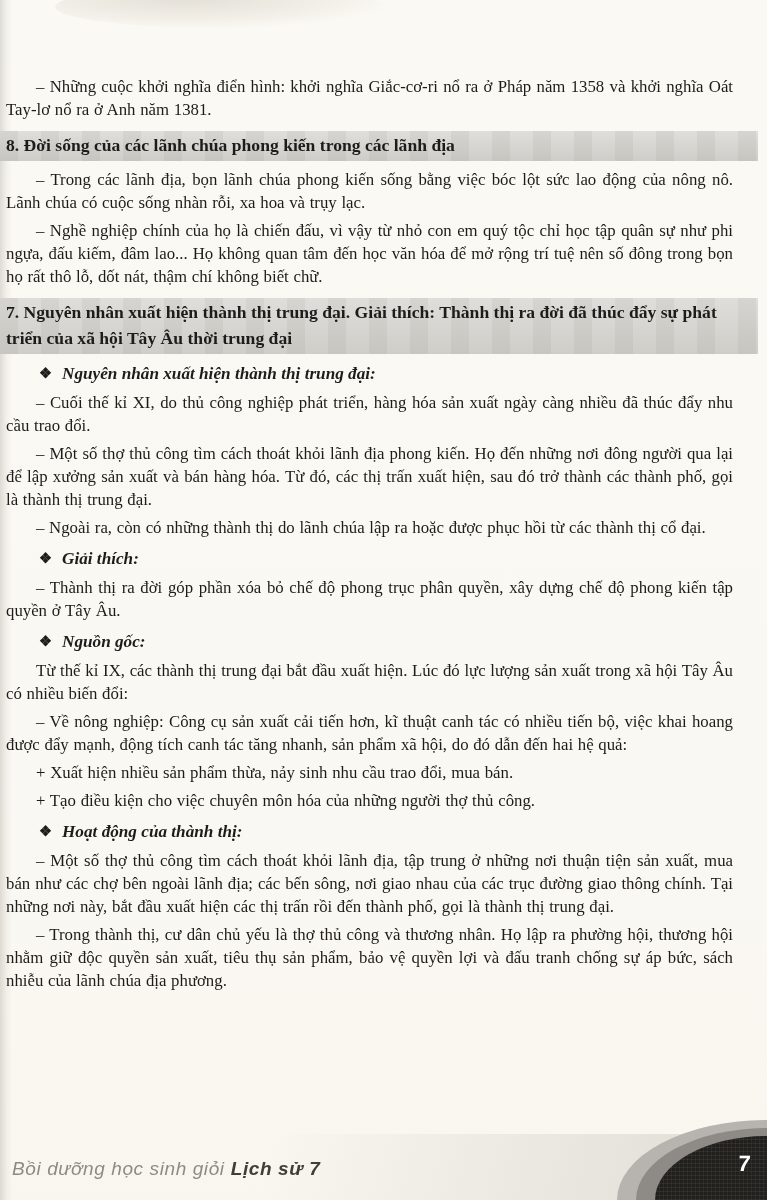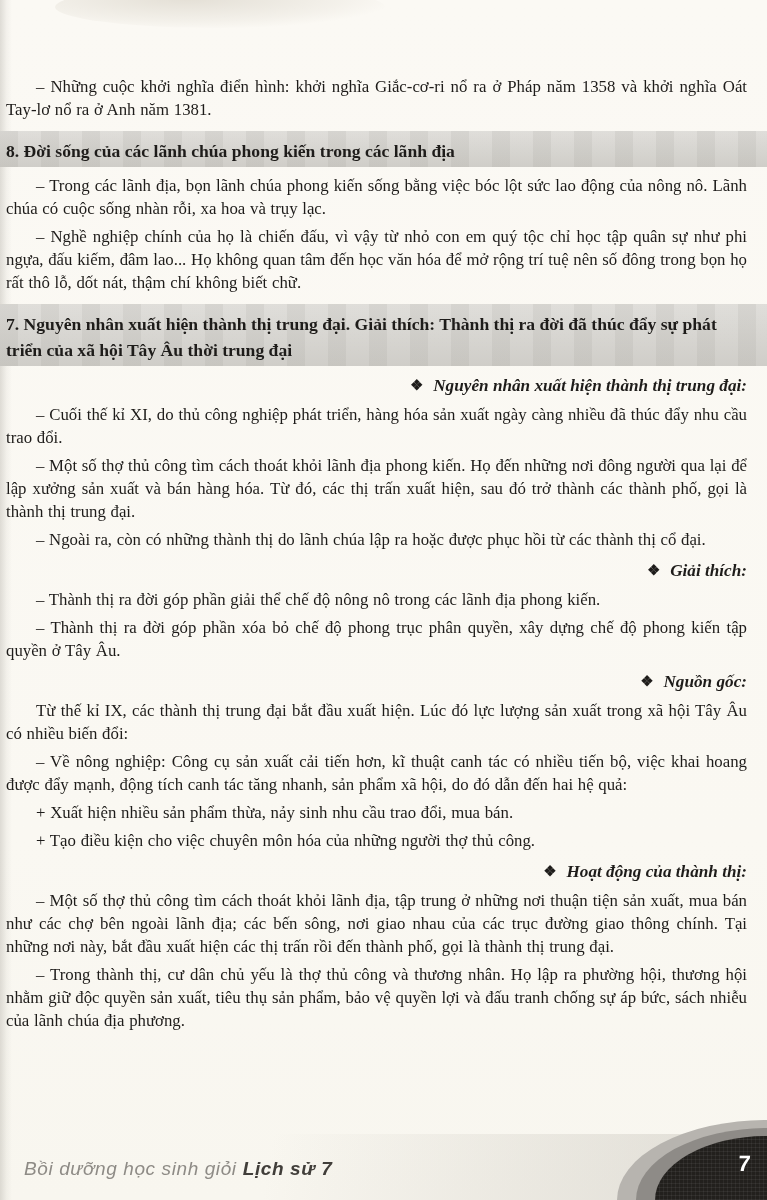--- a/index.html
+++ b/index.html
@@ -20,64 +20,63 @@
     pointer-events: none;
   }
   
   .smudge {
     position: absolute; left: 55px; top: -14px; width: 330px; height: 42px;
     background: radial-gradient(ellipse at 40% 30%, rgba(190,182,165,0.38), rgba(190,182,165,0.12) 55%, transparent 75%);
     border-radius: 50%;
     pointer-events: none;
   }
   .content {
-    position: absolute; top: 70px; left: 6px; right: 20px;
+    position: absolute; top: 70px; left: 6px; right: 34px;
   }
   .para {
     font-size: 16.8px;
     line-height: 23px;
     text-align: justify;
     text-indent: 30px;
     margin: 5px 0;
     word-spacing: 0.5px;
   }
   .band {
     font-size: 17.6px;
     font-weight: bold;
     line-height: 26px;
     margin: 10px -25px 7px -6px;
-    padding: 7px 25px 3px 6px;
+    padding: 1px 25px 3px 6px;
     background-color: #d8d6d1;
     background-image: repeating-linear-gradient(90deg, rgba(110,108,100,0.10) 0 18px, rgba(110,108,100,0.02) 18px 41px),
                       linear-gradient(180deg, rgba(255,255,255,0.25), rgba(0,0,0,0.03));
     text-align: left;
   }
   .sub {
     font-size: 17.2px;
     font-weight: bold;
     font-style: italic;
     line-height: 24px;
     margin: 8px 0 5px 33px;
-    text-align: right;
   }
   .sub .bullet {
     font-style: normal;
     font-size: 14.5px;
     margin-right: 10px;
     position: relative;
     top: -1px;
   }
   
   .footer-wash {
     position: absolute; left: 0; right: 0; bottom: 0; height: 66px;
     background: linear-gradient(100deg, rgba(210,206,198,0.0) 35%, rgba(205,201,192,0.25) 62%, rgba(185,181,172,0.4) 100%);
     pointer-events: none;
   }
   .footer-title {
-    position: absolute; left: 24px; bottom: 20px;
+    position: absolute; left: 12px; bottom: 20px;
     font-family: "Liberation Sans", sans-serif;
     font-style: italic;
     font-size: 19px;
     letter-spacing: 0.6px;
     color: #8e8b86;
     white-space: nowrap;
   }
   .footer-title .book {
     font-weight: bold;
     color: #413e3a;
@@ -114,21 +113,20 @@
     <h2 class="band">8. Đời sống của các lãnh chúa phong kiến trong các lãnh địa</h2>
     <p class="para">– Trong các lãnh địa, bọn lãnh chúa phong kiến sống bằng việc bóc lột sức lao động của nông nô. Lãnh chúa có cuộc sống nhàn rỗi, xa hoa và trụy lạc.</p>
     <p class="para">– Nghề nghiệp chính của họ là chiến đấu, vì vậy từ nhỏ con em quý tộc chỉ học tập quân sự như phi ngựa, đấu kiếm, đâm lao... Họ không quan tâm đến học văn hóa để mở rộng trí tuệ nên số đông trong bọn họ rất thô lỗ, dốt nát, thậm chí không biết chữ.</p>
 
     <h2 class="band">7. Nguyên nhân xuất hiện thành thị trung đại. Giải thích: Thành thị ra đời đã thúc đẩy sự phát triển của xã hội Tây Âu thời trung đại</h2>
     <p class="sub"><span class="bullet">❖</span><span>Nguyên nhân xuất hiện thành thị trung đại:</span></p>
     <p class="para">– Cuối thế kỉ XI, do thủ công nghiệp phát triển, hàng hóa sản xuất ngày càng nhiều đã thúc đẩy nhu cầu trao đổi.</p>
     <p class="para">– Một số thợ thủ công tìm cách thoát khỏi lãnh địa phong kiến. Họ đến những nơi đông người qua lại để lập xưởng sản xuất và bán hàng hóa. Từ đó, các thị trấn xuất hiện, sau đó trở thành các thành phố, gọi là thành thị trung đại.</p>
     <p class="para">– Ngoài ra, còn có những thành thị do lãnh chúa lập ra hoặc được phục hồi từ các thành thị cổ đại.</p>
     <p class="sub"><span class="bullet">❖</span><span>Giải thích:</span></p>
-    <p class="para">– Thành thị ra đời góp phần giải thể chế độ nông nô trong các lãnh địa phong kiến.</p>
     <p class="para">– Thành thị ra đời góp phần xóa bỏ chế độ phong trục phân quyền, xây dựng chế độ phong kiến tập quyền ở Tây Âu.</p>
 
     <p class="sub"><span class="bullet">❖</span><span>Nguồn gốc:</span></p>
     <p class="para">Từ thế kỉ IX, các thành thị trung đại bắt đầu xuất hiện. Lúc đó lực lượng sản xuất trong xã hội Tây Âu có nhiều biến đổi:</p>
     <p class="para">– Về nông nghiệp: Công cụ sản xuất cải tiến hơn, kĩ thuật canh tác có nhiều tiến bộ, việc khai hoang được đẩy mạnh, động tích canh tác tăng nhanh, sản phẩm xã hội, do đó dẫn đến hai hệ quả:</p>
     <p class="para">+ Xuất hiện nhiều sản phẩm thừa, nảy sinh nhu cầu trao đổi, mua bán.</p>
     <p class="para">+ Tạo điều kiện cho việc chuyên môn hóa của những người thợ thủ công.</p>
     <p class="sub"><span class="bullet">❖</span><span>Hoạt động của thành thị:</span></p>
     <p class="para">– Một số thợ thủ công tìm cách thoát khỏi lãnh địa, tập trung ở những nơi thuận tiện sản xuất, mua bán như các chợ bên ngoài lãnh địa; các bến sông, nơi giao nhau của các trục đường giao thông chính. Tại những nơi này, bắt đầu xuất hiện các thị trấn rồi đến thành phố, gọi là thành thị trung đại.</p>
     <p class="para">– Trong thành thị, cư dân chủ yếu là thợ thủ công và thương nhân. Họ lập ra phường hội, thương hội nhằm giữ độc quyền sản xuất, tiêu thụ sản phẩm, bảo vệ quyền lợi và đấu tranh chống sự áp bức, sách nhiễu của lãnh chúa địa phương.</p>

